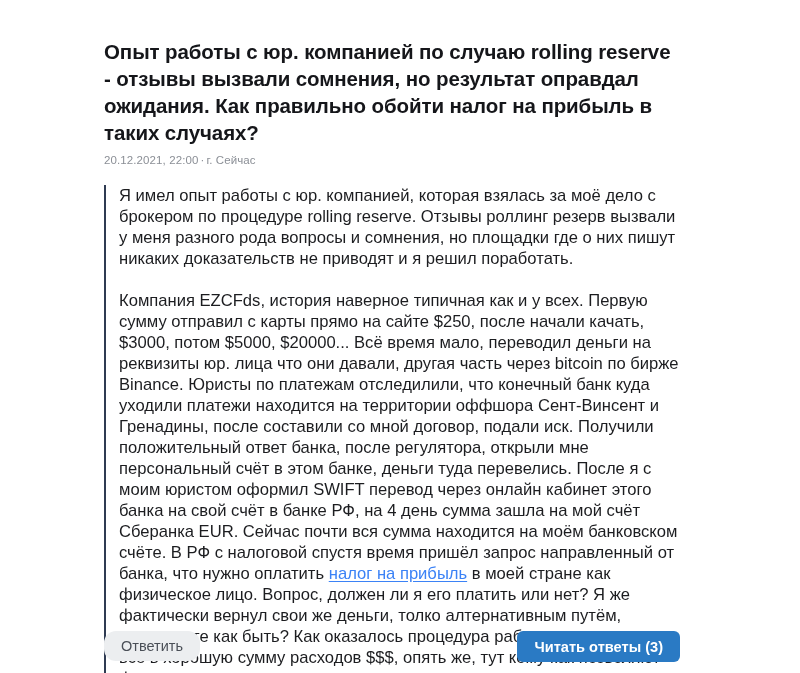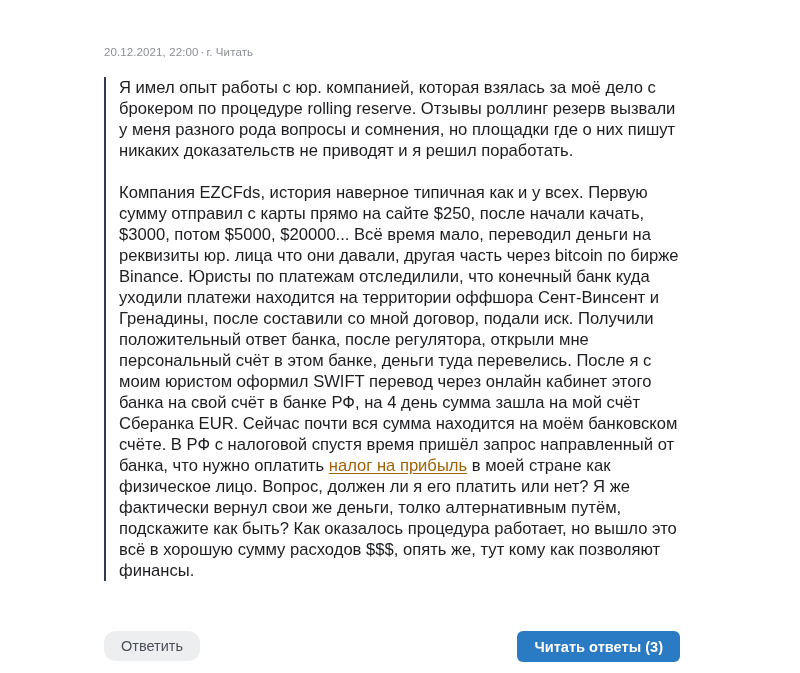--- a/index.html
+++ b/index.html
@@ -62,21 +62,21 @@
     font-size: 16.6px;
     line-height: 21px;
     color: #1c1d20;
     text-align: left;
   }
   .post-body p:last-of-type {
     margin-bottom: 0;
   }
 
   .post-body a.inline-link {
-    color: #a16207;
+    color: #3b82f6;
     text-decoration: underline;
     text-underline-offset: 2px;
   }
 
   
   .post-actions {
     position: absolute;
     left: 104px;
     top: 631px;
     width: 576px;
@@ -119,23 +119,24 @@
     text-align: center;
   }
 </style>
 </head>
 <body>
 
 <div class="page">
 
   <article class="post">
 
+    <h1 class="post-title">Опыт работы с юр. компанией по случаю rolling reserve - отзывы вызвали сомнения, но результат оправдал ожидания. Как правильно обойти налог на прибыль в таких случаях?</h1>
 
     <div class="post-meta">
-      <span>20.12.2021, 22:00</span><span class="sep">·</span><span>г. Читать</span>
+      <span>20.12.2021, 22:00</span><span class="sep">·</span><span>г. Сейчас</span>
     </div>
 
     <div class="post-body">
 
       <p>Я имел опыт работы с юр. компанией, которая взялась за моё дело с брокером по процедуре rolling reserve. Отзывы роллинг резерв вызвали у меня разного рода вопросы и сомнения, но площадки где о них пишут никаких доказательств не приводят и я решил поработать.</p>
 
       <p><span>Компания EZCFds, история наверное типичная как и у всех. Первую сумму отправил с карты прямо на сайте $250, после начали качать, $3000, потом $5000, $20000... Всё время мало, переводил деньги на реквизиты юр. лица что они давали, другая часть через bitcoin по бирже Binance. Юристы по платежам отследилили, что конечный банк куда уходили платежи находится на территории оффшора Сент-Винсент и Гренадины, после составили со мной договор, подали иск. Получили положительный ответ банка, после регулятора, открыли мне персональный счёт в этом банке, деньги туда перевелись. После я с моим юристом оформил SWIFT перевод через онлайн кабинет этого банка на свой счёт в банке РФ, на 4 день сумма зашла на мой счёт Сберанка EUR. Сейчас почти вся сумма находится на моём банковском счёте. В РФ с налоговой спустя время пришёл запрос направленный от банка, что нужно оплатить </span><a class="inline-link" href="#">налог на прибыль</a><span> в моей стране как физическое лицо. Вопрос, должен ли я его платить или нет? Я же фактически вернул свои же деньги, толко алтернативным путём, подскажите как быть? Как оказалось процедура работает, но вышло это всё в хорошую сумму расходов $$$, опять же, тут кому как позволяют финансы.</span></p>
 
     </div>
 

